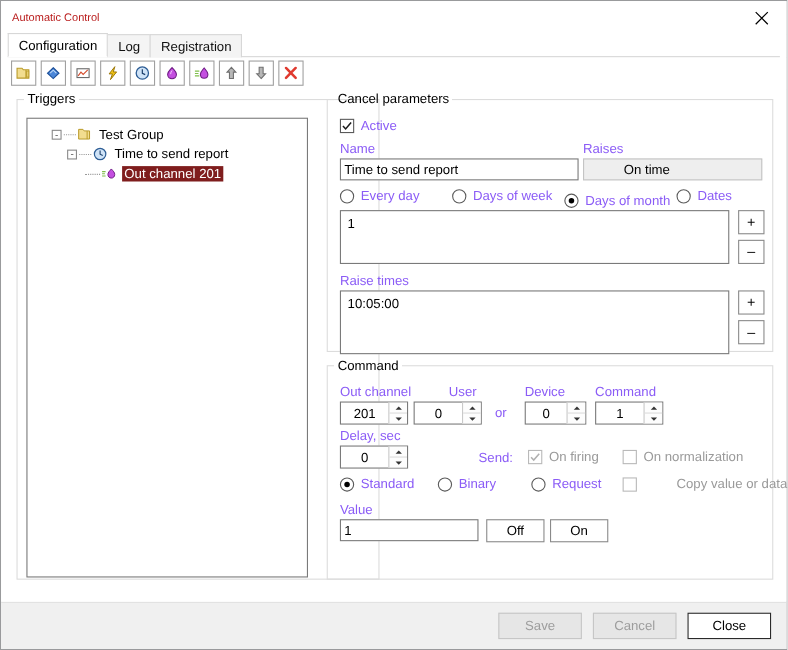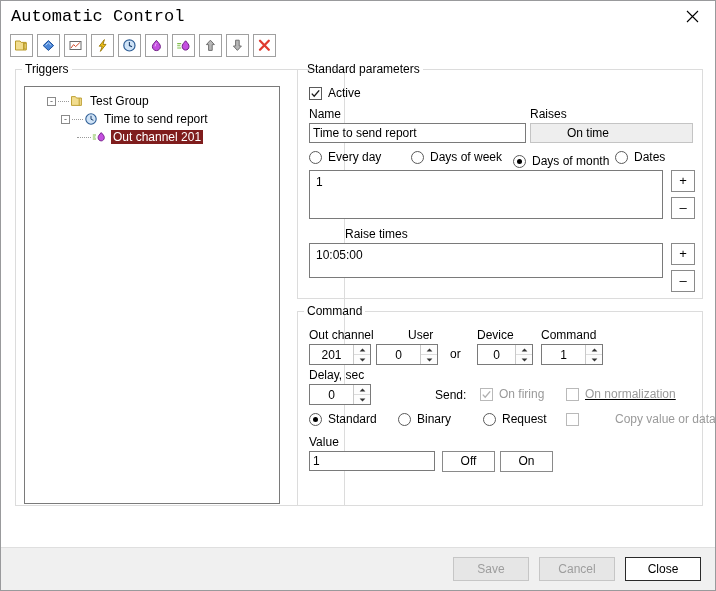--- a/index.html
+++ b/index.html
@@ -28,25 +28,24 @@
   
   .titlebar {
     height: 30px;
     background: #ffffff;
     display: flex;
     align-items: center;
     flex: 0 0 auto;
   }
   .titlebar-text {
     padding-left: 10px;
-    font-size: 17px;
-    color: #000000;
+    font-size: 10px;
+    color: #b91c1c;
     flex: 1 1 auto;
     white-space: nowrap;
-    font-family: Liberation Mono, monospace;
   }
   .titlebar-close {
     width: 45px;
     height: 29px;
     display: flex;
     align-items: center;
     justify-content: center;
     cursor: default;
   }
   .titlebar-close svg { display: block; }
@@ -206,21 +205,21 @@
     height: 237px;
   }
   #command-group {
     left: 296px;
     top: 244px;
     width: 406px;
     height: 202px;
   }
 
   .abs { position: absolute; }
-  .lbl { font-size: 12px; color: #000000; white-space: nowrap; }
+  .lbl { font-size: 12px; color: #8b5cf6; white-space: nowrap; }
   .lbl.dim { color: #9a9a9a; }
 
   input.txt {
     font-family: "Liberation Sans", sans-serif;
     font-size: 12px;
     color: #000;
     border: 1px solid #7a7a7a;
     background: #ffffff;
     box-sizing: border-box;
     padding: 0 3px;
@@ -384,20 +383,25 @@
 
   <div class="titlebar">
     <div class="titlebar-text">Automatic Control</div>
     <div class="titlebar-close">
       <svg width="13" height="13" viewBox="0 0 13 13">
         <path d="M1 1 L12 12 M12 1 L1 12" stroke="#000" stroke-width="1.1" fill="none"></path>
       </svg>
     </div>
   </div>
 
+  <div class="tabstrip">
+    <div class="tab active">Configuration</div>
+    <div class="tab inactive">Log</div>
+    <div class="tab inactive">Registration</div>
+  </div>
 
   <div class="toolbar">
     <div class="tbtn">
       <svg width="15" height="15" viewBox="0 0 15 15">
         <path d="M1.5 3 H6 L7.2 4.4 H12.2 V12 H1.5 Z" fill="#f2dd8f" stroke="#b99a28" stroke-width="1"></path>
         <path d="M9.6 4.6 V12" stroke="#b99a28" stroke-width="1" fill="none"></path>
         <rect x="10.2" y="5.6" width="2" height="5.4" fill="#e6cf72" stroke="#b99a28" stroke-width="0.7"></rect>
       </svg>
     </div>
     <div class="tbtn">
@@ -495,21 +499,21 @@
               </svg>
             </span>
             <span class="tlabel selected">Out channel 201</span>
           </div>
 
         </div>
       </div>
     </fieldset>
 
     <fieldset class="group" id="trigparams-group">
-      <legend>Standard parameters</legend>
+      <legend>Cancel parameters</legend>
 
       <div class="abs cbrow" style="left:11px; top:10px;">
         <span class="cb">
           <svg width="11" height="11" viewBox="0 0 11 11">
             <path d="M1.8 5.6 L4.2 8.2 L9.2 2.4" stroke="#1b1b1b" stroke-width="1.4" fill="none"></path>
           </svg>
         </span>
         <span class="lbl">Active</span>
       </div>
 
@@ -535,22 +539,22 @@
         <span class="radio"></span>
         <span class="lbl">Dates</span>
       </div>
 
       <div class="listbox abs" style="left:11px; top:94px; width:354px; height:49px;">
         <div class="listitem">1</div>
       </div>
       <div class="sqbtn abs" style="left:373px; top:94px;">+</div>
       <div class="sqbtn abs" style="left:373px; top:121px;">–</div>
 
-      <div class="abs lbl" style="left:11px; top:151px;margin-left:36px;">Raise times</div>
-      <div class="listbox abs" style="left:11px; top:167px; width:354px; height:35px;">
+      <div class="abs lbl" style="left:11px; top:151px;">Raise times</div>
+      <div class="listbox abs" style="left:11px; top:167px; width:354px; height:58px;">
         <div class="listitem">10:05:00</div>
       </div>
       <div class="sqbtn abs" style="left:373px; top:167px;">+</div>
       <div class="sqbtn abs" style="left:373px; top:194px;">–</div>
     </fieldset>
 
     <fieldset class="group" id="command-group">
       <legend>Command</legend>
 
       <div class="abs lbl" style="left:11px; top:10px;">Out channel</div>
@@ -642,21 +646,21 @@
 
       <div class="abs lbl" style="left:137px; top:70px;">Send:</div>
       <div class="abs cbrow" style="left:182px; top:69px;">
         <span class="cb disabled">
           <svg width="11" height="11" viewBox="0 0 11 11">
             <path d="M1.8 5.6 L4.2 8.2 L9.2 2.4" stroke="#b0b0b0" stroke-width="1.4" fill="none"></path>
           </svg>
         </span>
         <span class="lbl dim">On firing</span>
       </div>
-      <div class="abs cbrow" style="left:268px; top:69px;text-decoration:underline;">
+      <div class="abs cbrow" style="left:268px; top:69px;">
         <span class="cb disabled"></span>
         <span class="lbl dim">On normalization</span>
       </div>
 
       <div class="abs rrow" style="left:11px; top:94px;">
         <span class="radio checked"></span>
         <span class="lbl">Standard</span>
       </div>
       <div class="abs rrow" style="left:100px; top:94px;">
         <span class="radio"></span>

